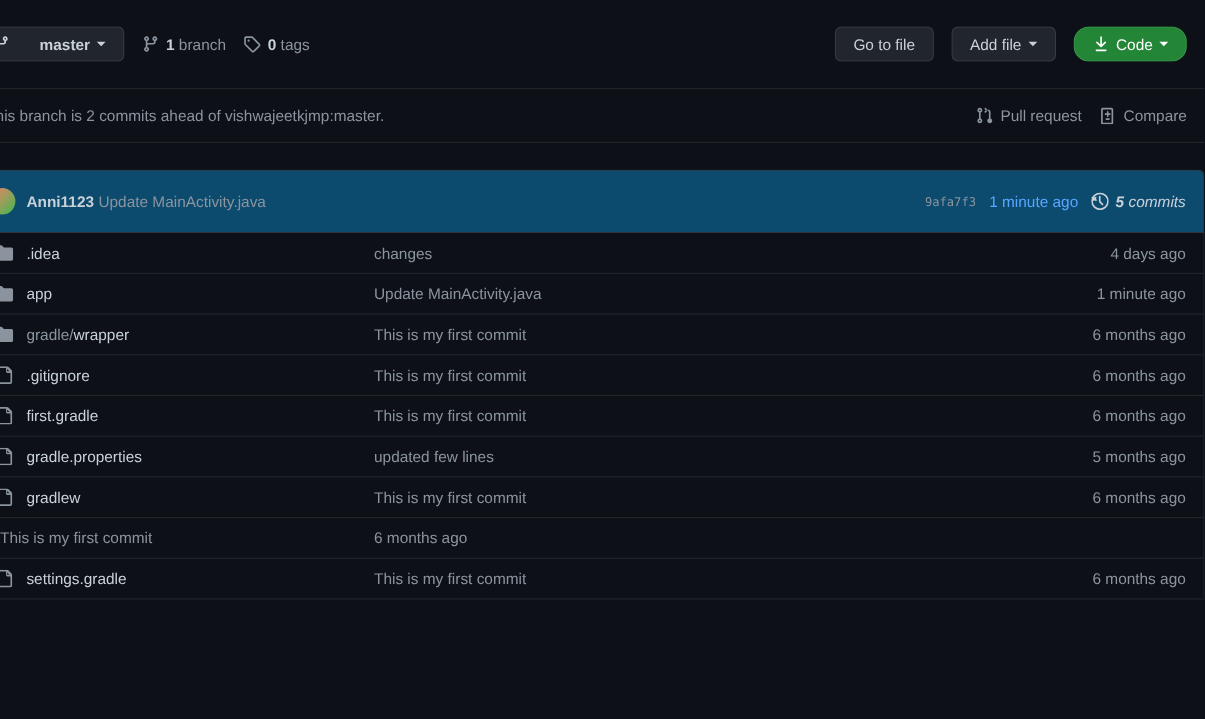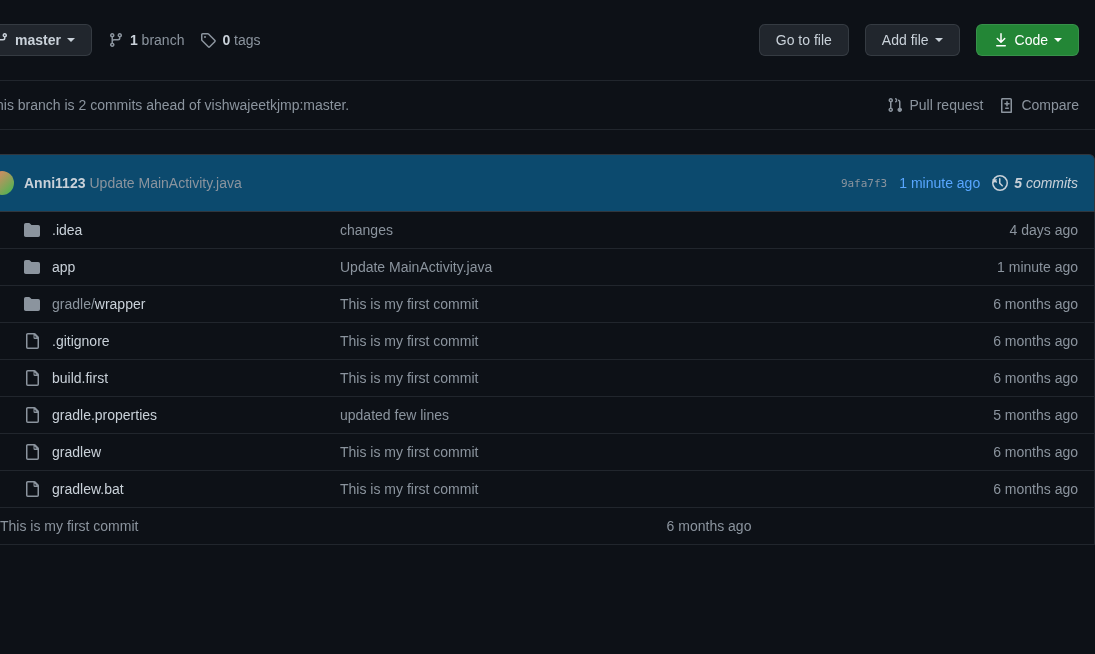--- a/index.html
+++ b/index.html
@@ -34,23 +34,24 @@
     cursor: pointer;
     border: 1px solid rgba(240,246,252,0.1);
     border-radius: 6px;
     background-color: #21262d;
     color: #c9d1d9;
   }
   .btn-primary {
     background-color: #238636;
     border-color: rgba(240,246,252,0.1);
     color: #ffffff;
+    border-radius: 14px;
   }
   .btn.branch { margin-left: -40px; padding-left: 32px; }
-  .branch-name { font-weight: 600; color: #c9d1d9; }
+  .branch-name { font-weight: 600; color: #c9d1d9; margin-left: 21px; }
   .meta-link {
     display: inline-flex;
     align-items: center;
     gap: 6px;
     color: #8b949e;
   }
   .meta-link strong { color: #c9d1d9; font-weight: 600; }
   .spacer { flex: 1; }
   .caret {
     display: inline-block;
@@ -134,26 +135,25 @@
     display: grid;
     grid-template-columns: 340px 1fr auto;
     align-items: center;
     padding: 10px 16px 10px 0;
     border-bottom: 1px solid #21262d;
   }
   .file-name {
     display: flex;
     align-items: center;
     gap: 12px;
-    margin-left: 28px;
   }
   .file-name .icon { margin-left: -4px; color: #8b949e; flex-shrink: 0; }
   .file-name a { color: #c9d1d9; }
   .file-msg a { color: #8b949e; }
-  .file-date { color: #8b949e; text-align: center; }
+  .file-date { color: #8b949e; text-align: left; }
   .file-name .sub { color: #8b949e; }
   .file-name .sub strong { color: #c9d1d9; font-weight: 400; }
 
   svg { display: inline-block; vertical-align: text-bottom; fill: currentColor; }
 </style>
 </head>
 <body>
 
 <svg width="0" height="0" style="position:absolute">
   <symbol id="i-branch" viewBox="0 0 16 16">
@@ -294,21 +294,21 @@
         <a>.gitignore</a>
       </div>
       <div class="file-msg"><a>This is my first commit</a></div>
       <div class="file-date">6 months ago</div>
     </div>
     <div class="file-row">
       <div class="file-name">
         <span class="icon"><svg width="16" height="16">
             <use href="#i-file"></use>
           </svg></span>
-        <a>build.first</a>
+        <a>first.gradle</a>
       </div>
       <div class="file-msg"><a>This is my first commit</a></div>
       <div class="file-date">6 months ago</div>
     </div>
     <div class="file-row">
       <div class="file-name">
         <span class="icon"><svg width="16" height="16">
             <use href="#i-file"></use>
           </svg></span>
         <a>gradle.properties</a>
@@ -320,26 +320,26 @@
       <div class="file-name">
         <span class="icon"><svg width="16" height="16">
             <use href="#i-file"></use>
           </svg></span>
         <a>gradlew</a>
       </div>
       <div class="file-msg"><a>This is my first commit</a></div>
       <div class="file-date">6 months ago</div>
     </div>
     <div class="file-row">
-      <div class="file-name">
-        <span class="icon"><svg width="16" height="16">
-            <use href="#i-file"></use>
-          </svg></span>
-        <a>gradlew.bat</a>
-      </div>
-      <div class="file-msg"><a>This is my first commit</a></div>
-      <div class="file-date">6 months ago</div>
-    </div>
-    <div class="file-row">
+      <div class="file-msg"><a>This is my first commit</a></div>
+      <div class="file-date">6 months ago</div>
+    </div>
+    <div class="file-row">
+      <div class="file-name">
+        <span class="icon"><svg width="16" height="16">
+            <use href="#i-file"></use>
+          </svg></span>
+        <a>settings.gradle</a>
+      </div>
       <div class="file-msg"><a>This is my first commit</a></div>
       <div class="file-date">6 months ago</div>
     </div>
   </div>
 
 </body></html>

